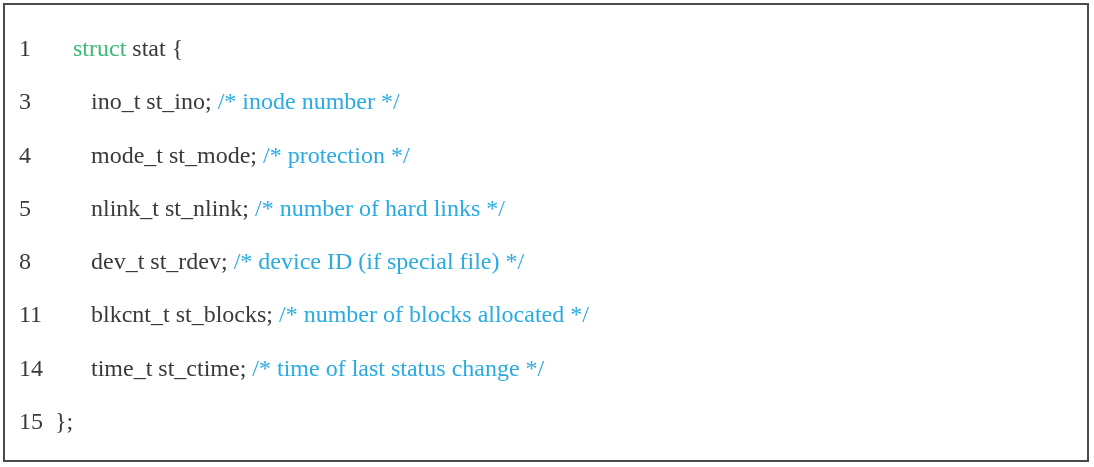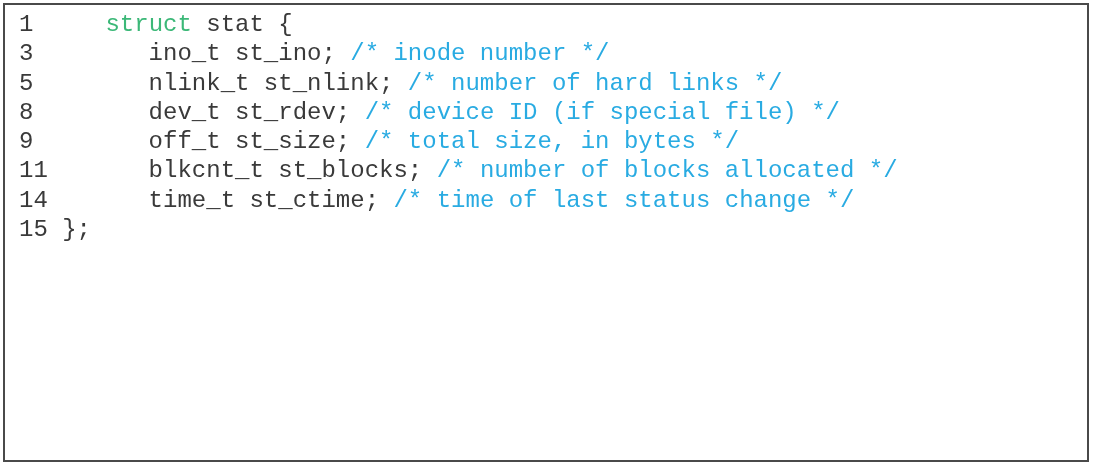--- a/index.html
+++ b/index.html
@@ -16,42 +16,43 @@
     top: 3px;
     width: 1086px;
     height: 459px;
     box-sizing: border-box;
     border: 2px solid var(--border-color, #4a4a4a);
     background: var(--bg-color, #ffffff);
     padding: 5px 0 0 14px;
     overflow: hidden;
   }
   .code-line {
-    font-family: Liberation Mono, monospace;
+    font-family: Liberation Serif, serif;
     font-size: 24px;
     line-height: 29.3px;
     white-space: pre;
     color: var(--plain-color, #3a3a3a);
+    margin-top: 24px;
   }
   .gutter {
     display: inline-block;
     width: 3ch;
     color: var(--number-color, #3a3a3a);
   }
   .seg-plain   { color: var(--plain-color, #3a3a3a); }
   .seg-keyword { color: var(--keyword-color, #3cb878); }
   .seg-comment { color: var(--comment-color, #29abe2); }
 </style>
 </head>
 <body>
 
 <div class="code-box">
   <div id="lines">
       <div class="code-line"><span class="gutter">1</span><span class="seg-plain">   </span><span class="seg-keyword">struct</span><span class="seg-plain"> stat {</span></div>
       <div class="code-line"><span class="gutter">3</span><span class="seg-plain">      ino_t st_ino; </span><span class="seg-comment">/* inode number */</span></div>
+      <div class="code-line"><span class="gutter">4</span><span class="seg-plain">      mode_t st_mode; </span><span class="seg-comment">/* protection */</span></div>
       <div class="code-line"><span class="gutter">5</span><span class="seg-plain">      nlink_t st_nlink; </span><span class="seg-comment">/* number of hard links */</span></div>
       <div class="code-line"><span class="gutter">8</span><span class="seg-plain">      dev_t st_rdev; </span><span class="seg-comment">/* device ID (if special file) */</span></div>
-      <div class="code-line"><span class="gutter">9</span><span class="seg-plain">      off_t st_size; </span><span class="seg-comment">/* total size, in bytes */</span></div>
       <div class="code-line"><span class="gutter">11</span><span class="seg-plain">      blkcnt_t st_blocks; </span><span class="seg-comment">/* number of blocks allocated */</span></div>
       <div class="code-line"><span class="gutter">14</span><span class="seg-plain">      time_t st_ctime; </span><span class="seg-comment">/* time of last status change */</span></div>
       <div class="code-line"><span class="gutter">15</span><span class="seg-plain">};</span></div>
     </div>
 </div>
 
 </body></html>

